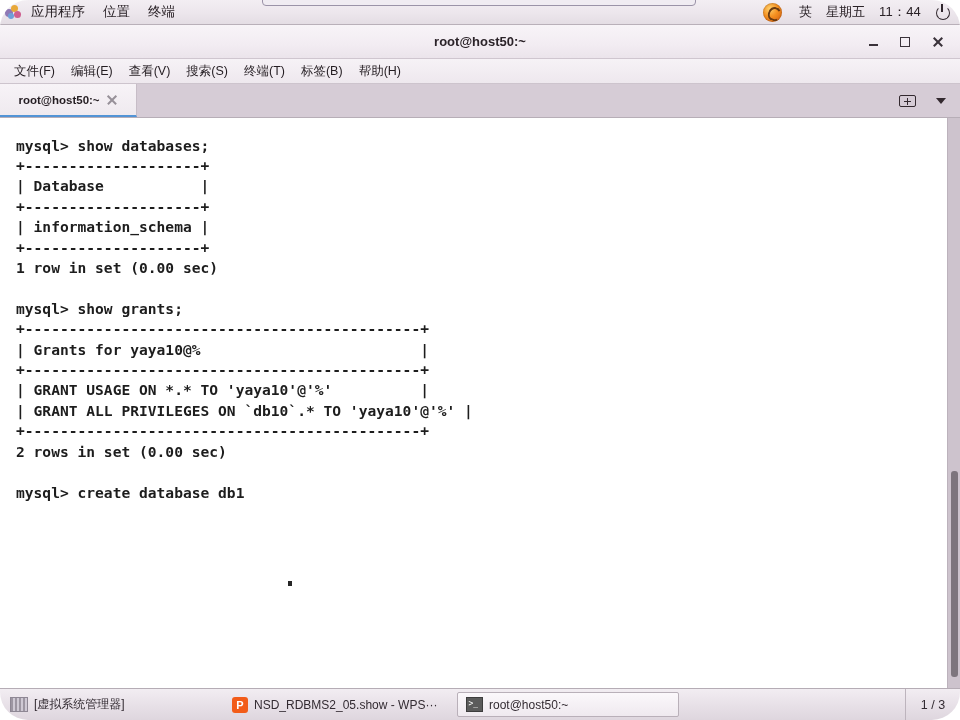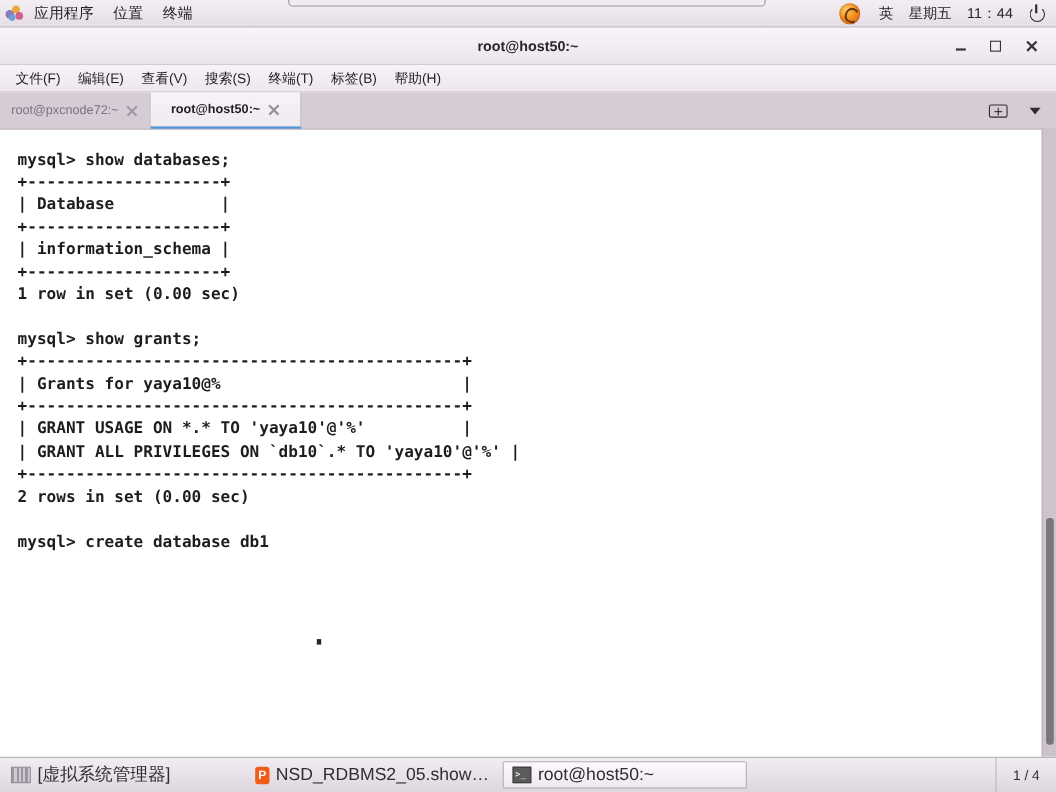--- a/index.html
+++ b/index.html
@@ -12,20 +12,21 @@
     overflow: hidden;
     font-family: "Liberation Sans", sans-serif;
     background: #ffffff;
     -webkit-font-smoothing: antialiased;
   }
   #screen {
     position: relative;
     width: 960px;
     height: 720px;
     overflow: hidden;
+    border-radius: 28px;
   }
 
   
   #top-panel {
     position: absolute;
     left: 0; top: 0;
     width: 960px; height: 25px;
     background: linear-gradient(to bottom, #f3eef3 0%, #ece6ec 55%, #e4dde4 100%);
     border-bottom: 1px solid #b9b0b9;
     display: flex;
@@ -357,21 +358,21 @@
     border: 1px solid transparent;
     border-radius: 2px;
     overflow: hidden;
     cursor: default;
   }
   .task-btn.raised {
     background: linear-gradient(to bottom, #fbf8fb 0%, #efe9ef 100%);
     border-color: #b9b0b9;
   }
   .task-btn .task-label {
-    font-size: 16px;
+    font-size: 12px;
     color: #332b32;
     white-space: nowrap;
     overflow: hidden;
     text-overflow: ellipsis;
   }
   .task-btn.dim .task-label { color: #8d858d; }
   .task-ico { width: 18px; height: 15px; flex: none; position: relative; }
   .ico-vm {
     background: repeating-linear-gradient(to right, #9d96a2 0 2px, #cfc9d4 2px 4px);
     border: 1px solid #8e8794;
@@ -467,24 +468,20 @@
       <div class="menu-item">文件(F)</div>
       <div class="menu-item">编辑(E)</div>
       <div class="menu-item">查看(V)</div>
       <div class="menu-item">搜索(S)</div>
       <div class="menu-item">终端(T)</div>
       <div class="menu-item">标签(B)</div>
       <div class="menu-item">帮助(H)</div>
     </div>
 
     <div id="tabbar">
-      <div class="tab">
-        <span class="tab-label">root@pxcnode72:~</span>
-        <span class="tab-close"></span>
-      </div>
       <div class="tab active">
         <span class="tab-label">root@host50:~</span>
         <span class="tab-close"></span>
       </div>
       <div id="tab-actions">
         <div id="new-tab-btn">
           <span class="scr"></span>
           <span class="plus-v"></span>
           <span class="plus-h"></span>
         </div>
@@ -525,16 +522,16 @@
     </div>
     <div class="task-btn" style="width:232px">
       <span class="ico-wps">P</span>
       <span class="task-label">NSD_RDBMS2_05.show - WPS···</span>
     </div>
     <div class="task-btn raised" style="width:222px">
       <span class="task-ico ico-term"></span>
       <span class="task-label">root@host50:~</span>
     </div>
     <div style="flex:1 1 auto"></div>
-    <div id="ws-indicator">1 / 4</div>
+    <div id="ws-indicator">1 / 3</div>
   </div>
 
 </div>
 
 </body></html>

